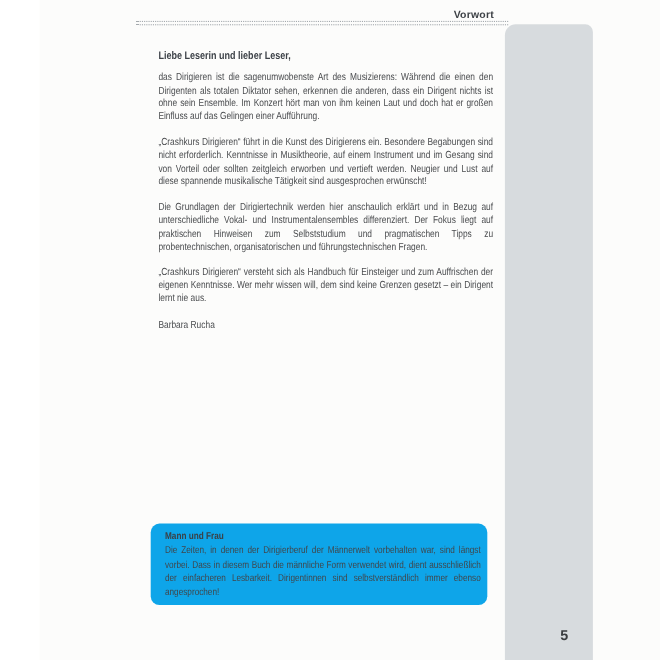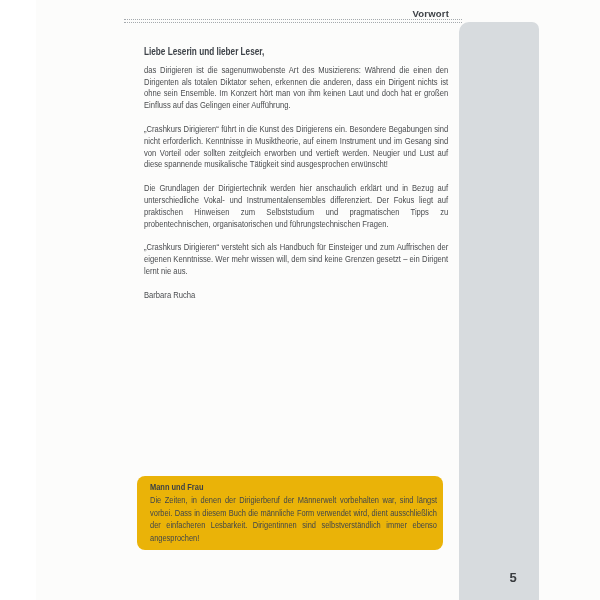--- a/index.html
+++ b/index.html
@@ -84,21 +84,21 @@
     color: #4a4c4f;
   }
 
   
   .info-box {
     position: absolute;
     left: 101px;
     top: 476px;
     width: 306px;
     height: 74px;
-    background: #eab308;
+    background: #0ea5e9;
     border-radius: 8px;
     overflow: hidden;
     padding: 5px 8px 0 13px;
   }
   .info-inner {
     width: 350px;
     transform: scaleX(0.82);
     transform-origin: 0 0;
     color: #41464b;
     font-size: 9.1px;

